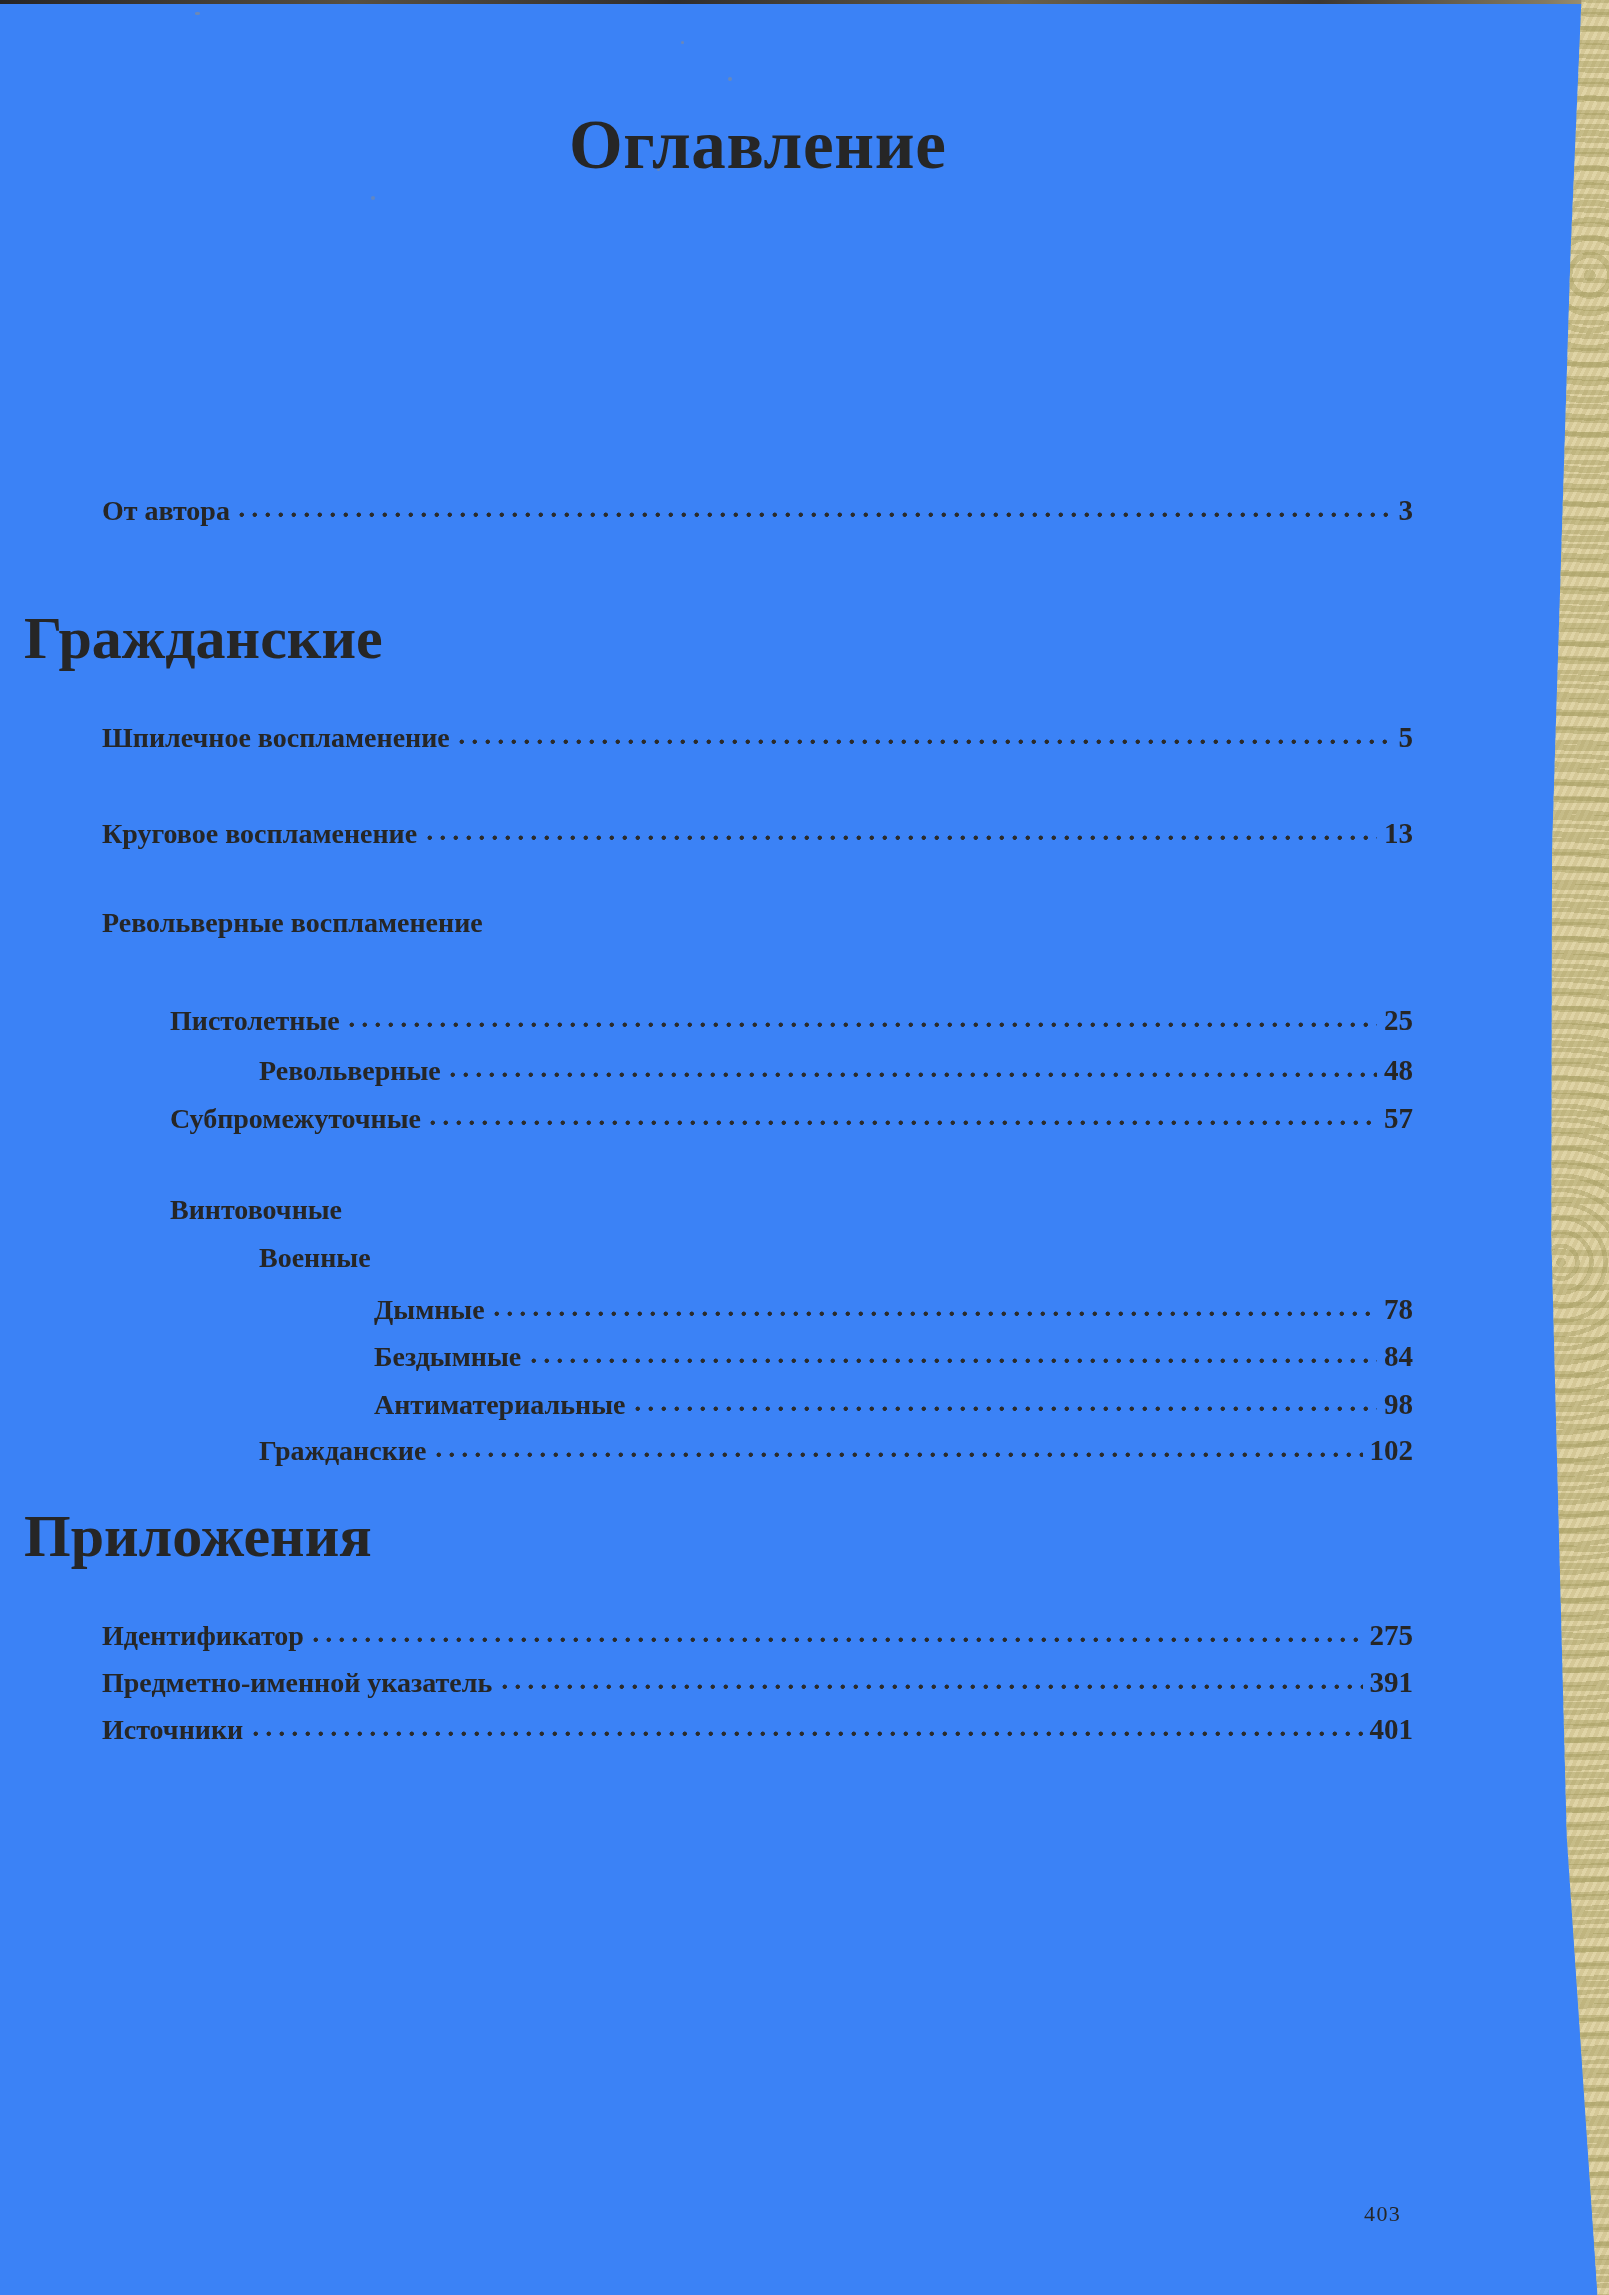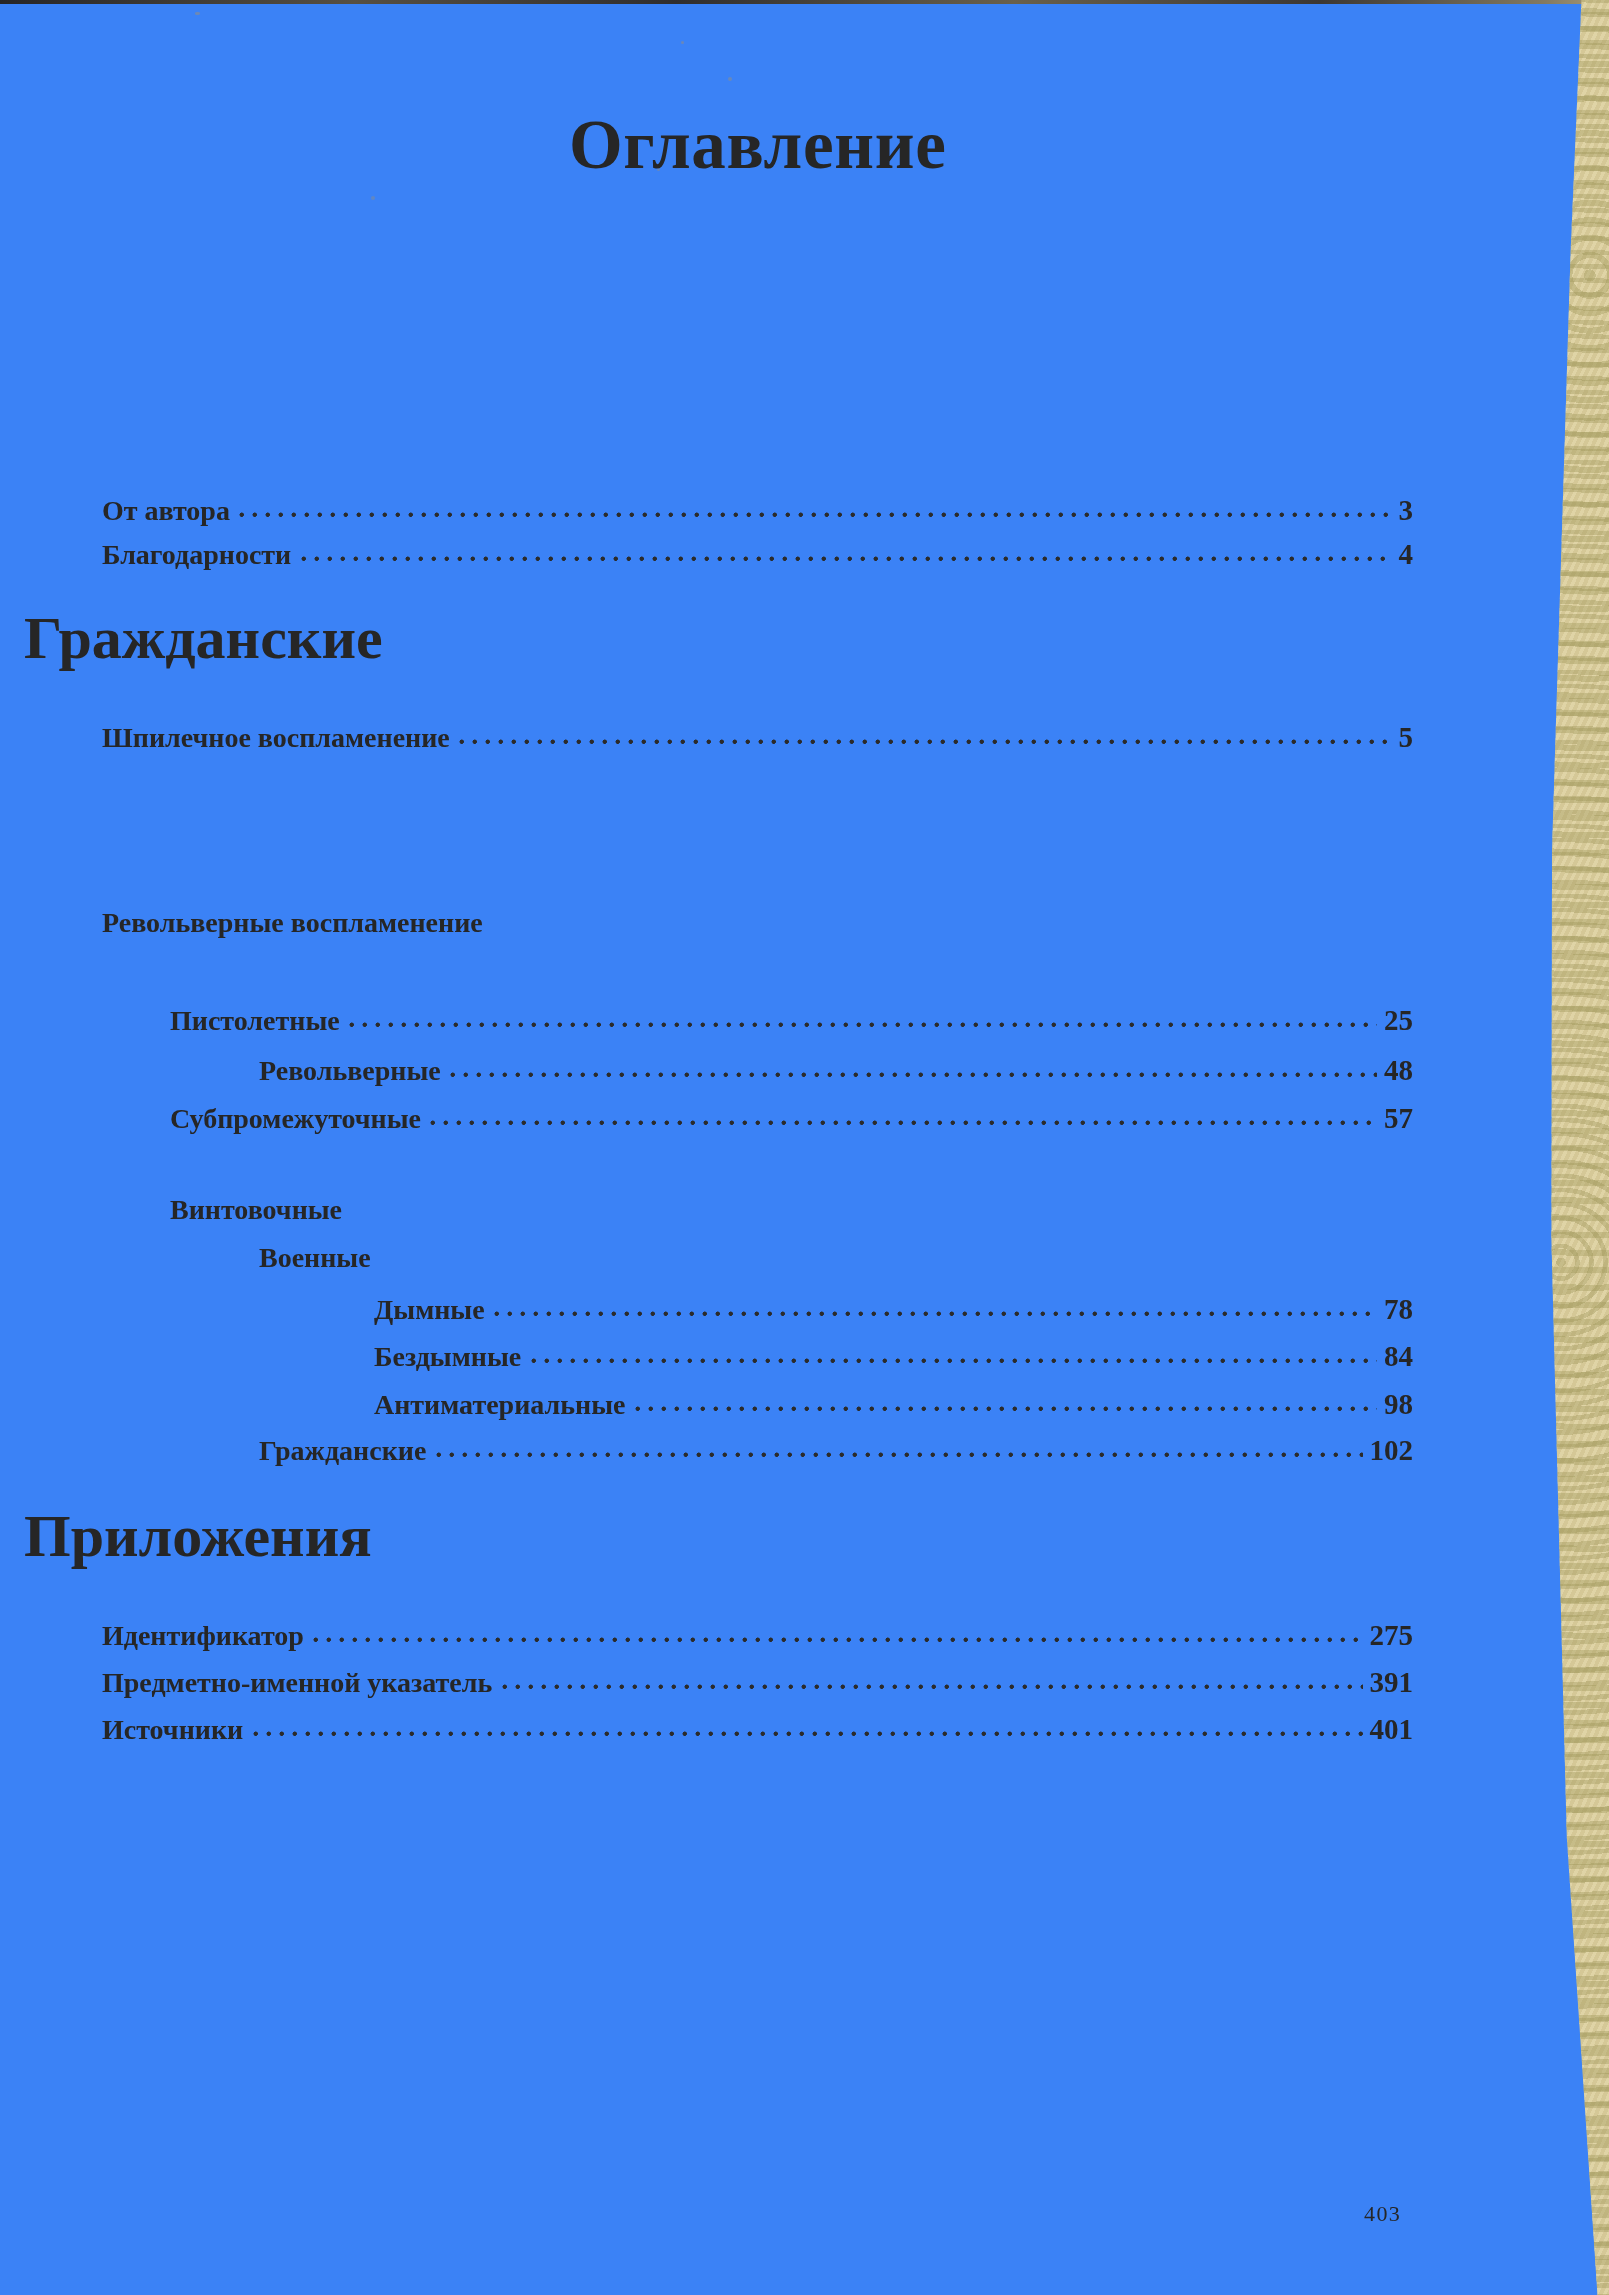--- a/index.html
+++ b/index.html
@@ -71,32 +71,32 @@
   <div class="speck" style="left:371px;top:196px;width:4px;height:4px;opacity:.45"></div>
   <div class="speck" style="left:195px;top:12px;width:4.7px;height:2.7px;opacity:.6"></div>
 
   <div class="page-title">Оглавление</div>
 
   <div class="row l0" style="top:492px">
     <span class="lbl">От автора</span>
     <span class="leader"></span>
     <span class="pg">3</span>
   </div>
-  <div class="row l0" style="top:536px">
-    <span class="lbl">Благодарности</span>
-    <span class="leader"></span>
-    <span class="pg">4</span>
-  </div>
 
   <div class="section-heading" style="top:605px">Гражданские</div>
 
   <div class="row l0" style="top:719px">
     <span class="lbl">Шпилечное воспламенение</span>
     <span class="leader"></span>
     <span class="pg">5</span>
+  </div>
+  <div class="row l0" style="top:815px">
+    <span class="lbl">Круговое воспламенение</span>
+    <span class="leader"></span>
+    <span class="pg">13</span>
   </div>
   <div class="row l0 noleader" style="top:905px">
     <span class="lbl">Револьверные воспламенение</span>
 
   </div>
   <div class="row l1" style="top:1002px">
     <span class="lbl">Пистолетные</span>
     <span class="leader"></span>
     <span class="pg">25</span>
   </div>

